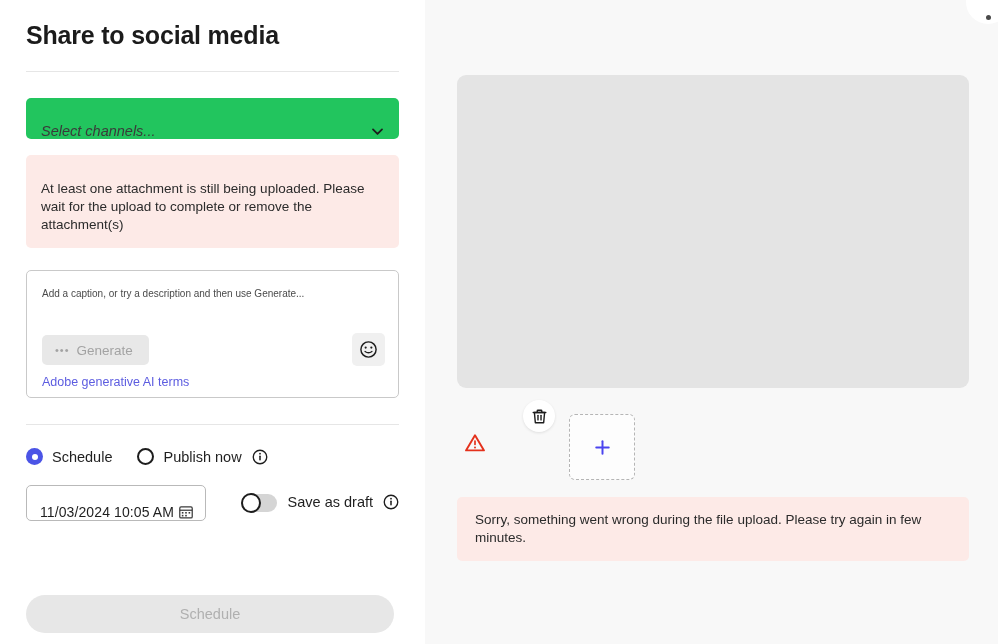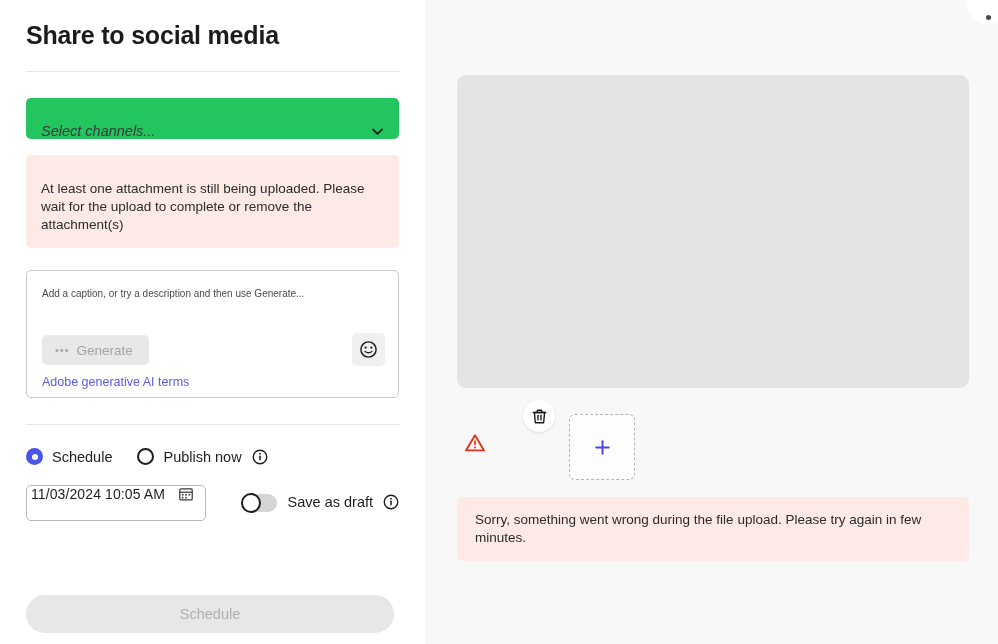--- a/index.html
+++ b/index.html
@@ -225,22 +225,22 @@
     margin-top: 20px;
     display: flex;
     align-items: center;
   }
   .date-field {
     width: 200px;
     height: 36px;
     border: 1px solid #b9b9b9;
     border-radius: 5px;
     display: flex;
-    align-items: flex-start;
-    padding: 0 11px 0 4px;
+    align-items: flex-end;
+    padding: 0 11px 0 13px;
     cursor: text;
   }
   .date-value {
     flex: 1;
     font-size: 14px;
     color: #1f1f1f;
     letter-spacing: 0.1px;
   }
   .cal-icon { width: 16px; height: 16px; flex: 0 0 16px; display:block; cursor:pointer; }
 

